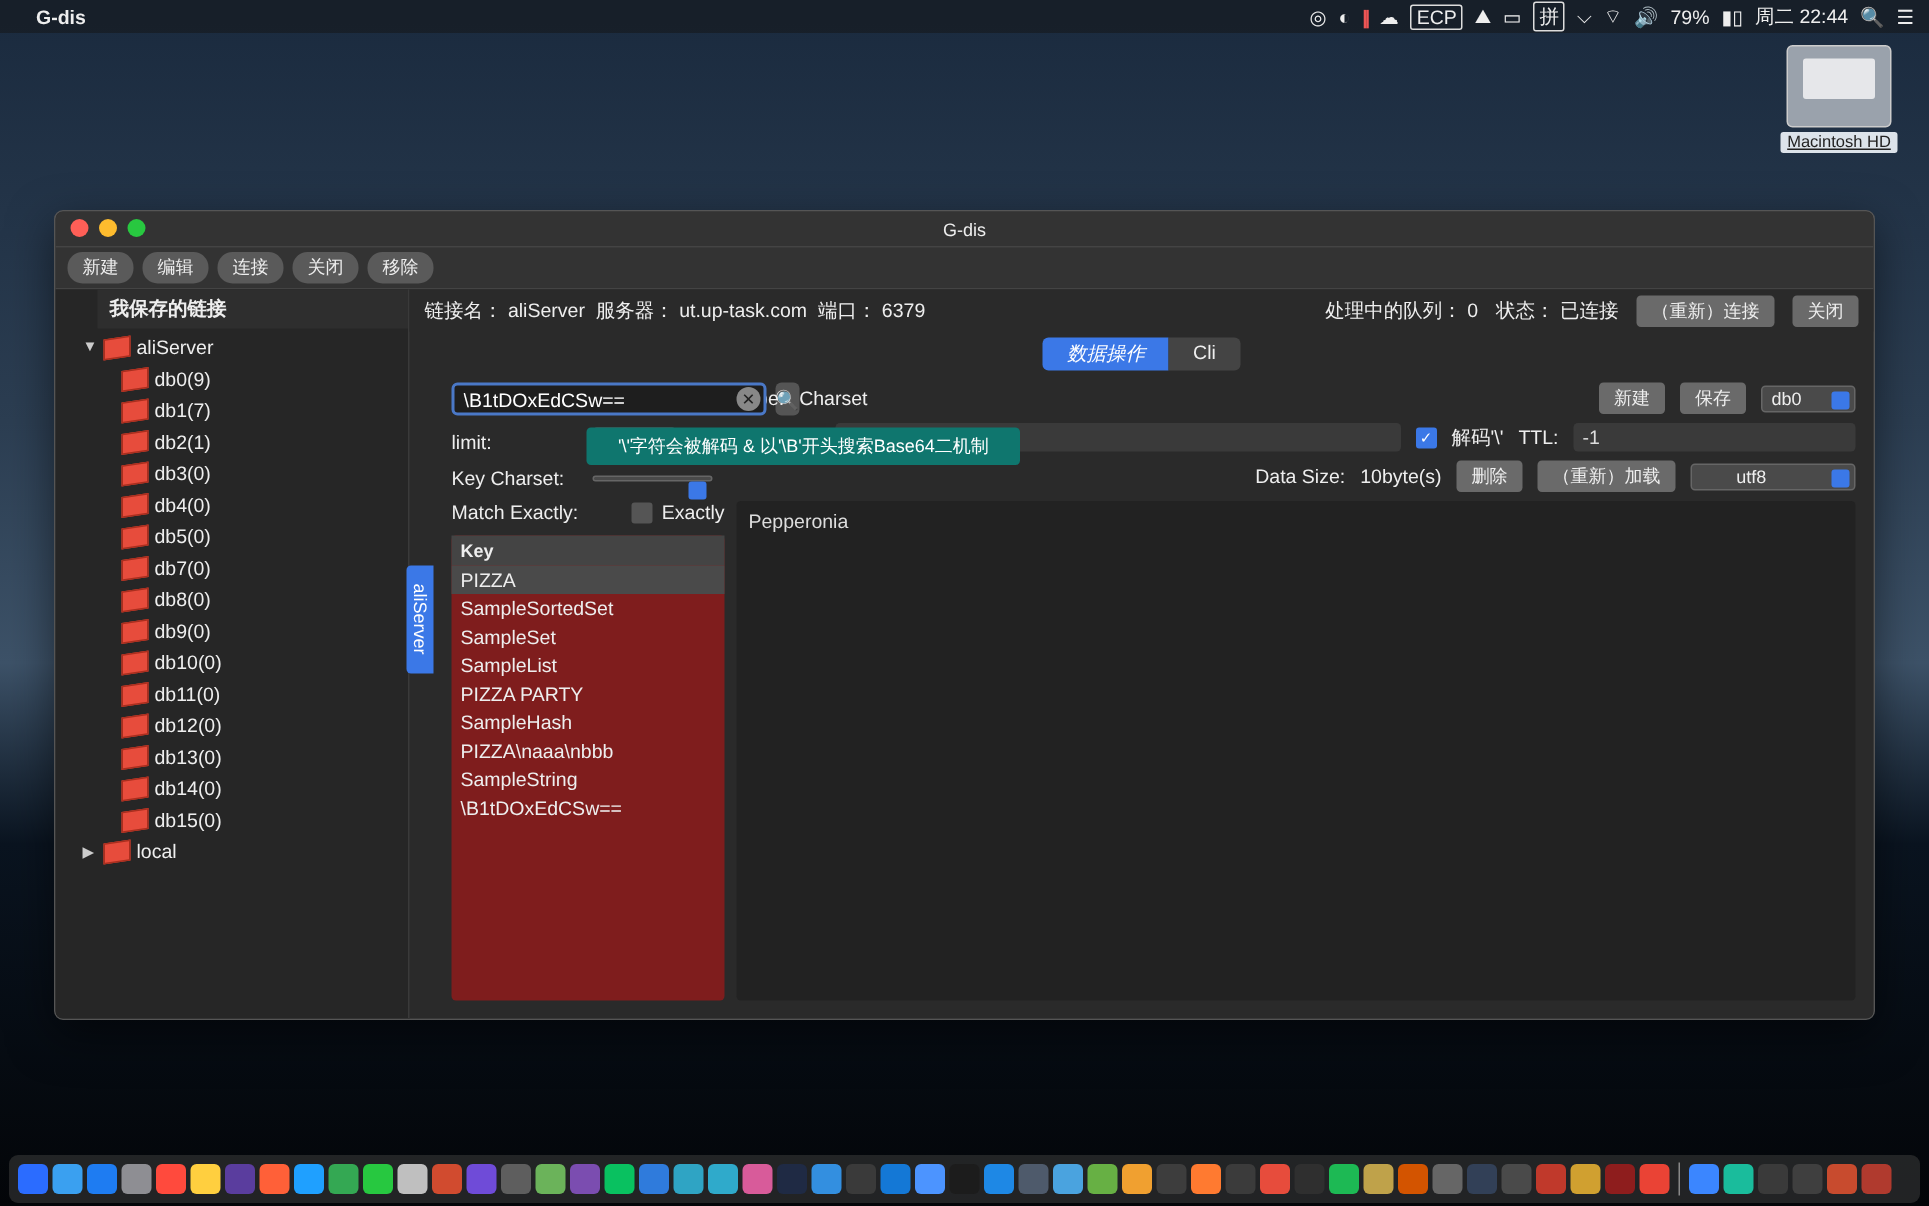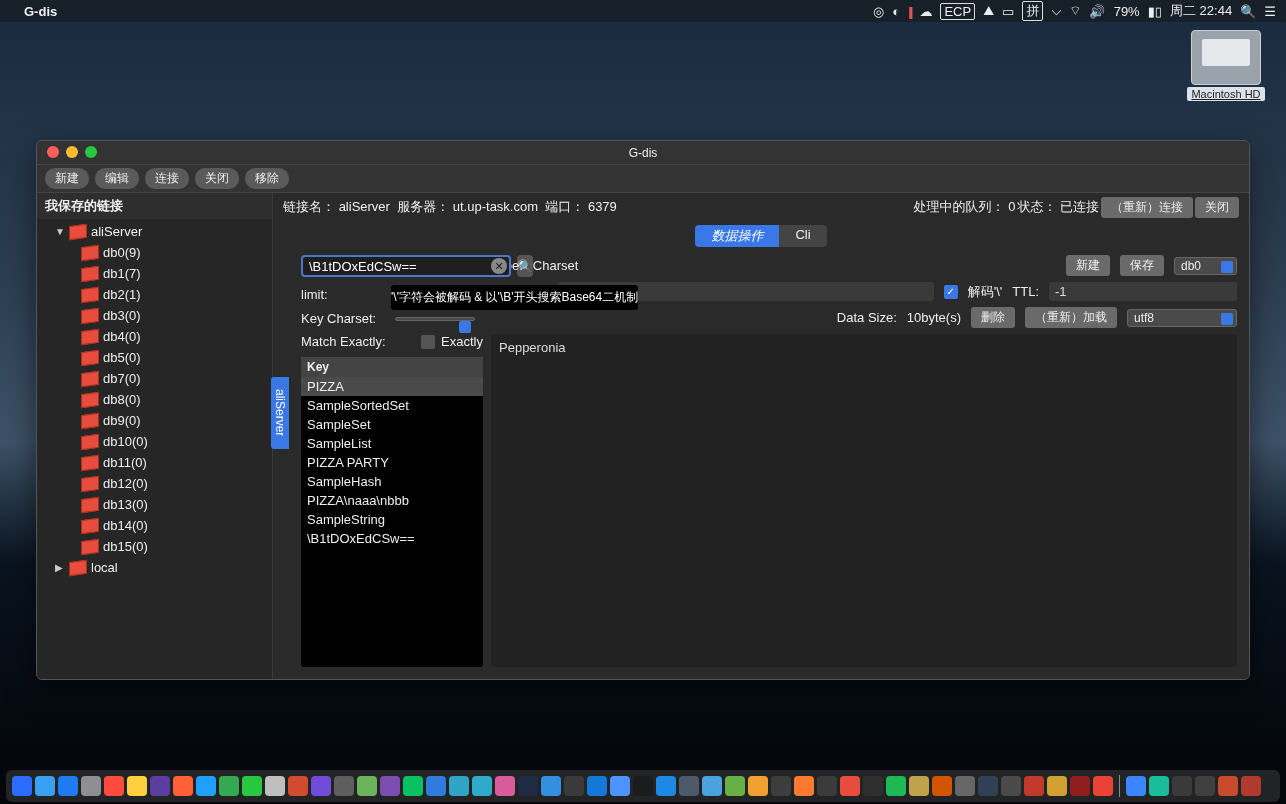--- a/index.html
+++ b/index.html
@@ -16,56 +16,56 @@
 .window { position:absolute; left:36px; top:140px; width:1214px; height:540px; background:#2a2a2a; border:1px solid #555; border-radius:6px; box-shadow:0 10px 30px rgba(0,0,0,.5); display:flex; flex-direction:column; overflow:hidden;}
 .titlebar { height:24px; display:flex; align-items:center; justify-content:center; position:relative; background:#333; border-bottom:1px solid #444;}
 .traffic { position:absolute; left:10px; top:5px; display:flex; gap:7px;}
 .dot { width:12px; height:12px; border-radius:50%; }
 .dot.red{background:#ff5f57;} .dot.yel{background:#febc2e;} .dot.grn{background:#28c840;}
 .toolbar { height:28px; background:#333; display:flex; align-items:center; gap:6px; padding:0 8px; border-bottom:1px solid #444;}
 .btn { background:#5a5a5a; color:#eee; border:none; border-radius:10px; padding:2px 10px; font-size:12px; cursor:pointer;}
 .btn2 { background:#6a6a6a; color:#eee; border:none; border-radius:3px; padding:2px 10px; font-size:12px; cursor:pointer;}
 .body { flex:1; display:flex; background:#2a2a2a;}
 .sidebar { width:236px; background:#262626; border-right:1px solid #3a3a3a; display:flex; flex-direction:column;}
-.side-header { padding:4px 8px; font-size:13px; font-weight:bold; background:#2e2e2e;}
+.side-header { padding:4px 8px; font-size:13px; font-weight:bold; background:#2e2e2e;margin-left:28px;}
 .tree { flex:1; overflow:auto; padding:2px 0;}
 .tree-row { display:flex; align-items:center; gap:4px; padding:3px 6px; font-size:13px; cursor:pointer;}
 .tree-row.server { padding-left:18px;}
 .tree-row.db { padding-left:44px;}
 .disclosure { width:10px; font-size:10px; color:#ccc;}
 .cube { width:18px; height:14px; background:#e74c3c; transform:skewY(-8deg); border:1px solid #aa2e1e;}
 .main { flex:1; display:flex; flex-direction:column;}
 .infobar { height:28px; display:flex; align-items:center; justify-content:space-between; padding:0 10px; font-size:13px; background:#2a2a2a;}
-.infobar-right { display:flex; align-items:center; gap:2px;}
+.infobar-right { display:flex; align-items:center; gap:12px;}
 .tabstrip { display:flex; justify-content:center; margin-top:4px;}
 .tabstrip .tab { padding:2px 16px; font-size:13px; background:#444; cursor:pointer;}
 .tabstrip .tab.active { background:#3b78e7; color:#fff;}
 .tabstrip .tab:first-child{border-radius:4px 0 0 4px;font-style:italic;} .tabstrip .tab:last-child{border-radius:0 4px 4px 0;}
 .workarea { flex:1; display:flex; padding:8px 12px 12px 0; gap:8px; position:relative;}
 .vtab { position:absolute; left:-2px; top:130px; width:18px; height:72px; background:#3b78e7; color:#fff; writing-mode:vertical-rl; text-align:center; font-size:12px; border-radius:3px 0 0 3px; display:flex; align-items:center; justify-content:center;}
 .leftpanel { width:210px; padding-left:28px; display:flex; flex-direction:column; gap:8px;}
 .row { display:flex; align-items:center; gap:6px; font-size:13px;}
 .searchbox { flex:1; height:22px; background:#1e1e1e; border:2px solid #4a78c7; border-radius:4px; padding:0 24px 0 6px; color:#fff; font-size:13px; position:relative;}
 .searchwrap{position:relative;flex:1;display:flex;}
 .clearx{position:absolute;right:4px;top:3px;width:16px;height:16px;border-radius:50%;background:#888;color:#222;display:flex;align-items:center;justify-content:center;font-size:11px;cursor:pointer;}
 .iconbtn { width:28px; height:22px; background:#555; border-radius:4px; display:flex; align-items:center; justify-content:center; cursor:pointer;}
-.combo { background:#4a4a4a; border:1px solid #666; border-radius:3px; padding:1px 35px 1px 6px; font-size:12px; position:relative; min-width:52px;}
+.combo { background:#4a4a4a; border:1px solid #666; border-radius:3px; padding:1px 35px 1px 6px; font-size:12px; position:relative; min-width:52px;text-align:center;}
 .combo::after{content:"";position:absolute;right:3px;top:3px;width:12px;height:12px;background:#3b78e7;border-radius:2px;}
 .chk { width:14px;height:14px;background:#3b78e7;border-radius:2px;display:inline-flex;align-items:center;justify-content:center;color:#fff;font-size:10px;}
 .chk.empty{background:#555;}
-.keylist { flex:1; background:#000000; border-radius:3px; display:flex; flex-direction:column; min-height:280px;}
+.keylist { flex:1; background:#7f1d1d; border-radius:3px; display:flex; flex-direction:column; min-height:280px;}
 .keylist-h { background:#444; padding:3px 6px; font-size:12px; font-weight:bold;}
 .keylist .item { padding:2px 6px; font-size:13px; cursor:pointer;}
 .keylist .item.sel { background:#4a4a4a;}
 .rightpanel { flex:1; display:flex; flex-direction:column; gap:6px;}
 .rightrow { display:flex; align-items:center; gap:10px; font-size:13px;}
 .rightrow .spacer{flex:1;}
 .txtinput { background:#3a3a3a; border:none; color:#ddd; padding:2px 6px; font-size:13px; border-radius:3px; min-width:60px;}
 .valuebox { flex:1; background:#222; border-radius:3px; padding:6px 8px; font-size:13px; color:#ddd; min-height:300px;}
-.tooltip { position:absolute; background:#000000; color:#fff; font-size:12px; padding:4px 0; border-radius:3px; line-height:1.4; z-index:50;}
+.tooltip { position:absolute; background:#0f766e; color:#fff; font-size:12px; padding:4px 21px; border-radius:3px; line-height:1.4; z-index:50;}
 .dock { position:absolute; left:6px; right:6px; bottom:2px; height:32px; background:rgba(60,60,60,.55); border-radius:6px; display:flex; align-items:center; padding:0 6px; gap:3px;}
 .dock .app { width:20px; height:20px; border-radius:4px; }
 .dock .sep{width:1px;height:22px;background:#888;margin:0 3px;}
 .mb-box{border:1px solid #ddd;padding:0 3px;font-size:11px;border-radius:2px;}
 .red-bars{color:#e55;letter-spacing:-2px;font-weight:bold;}
 </style>
 </head>
 <body>
 
 <div class="menubar">

